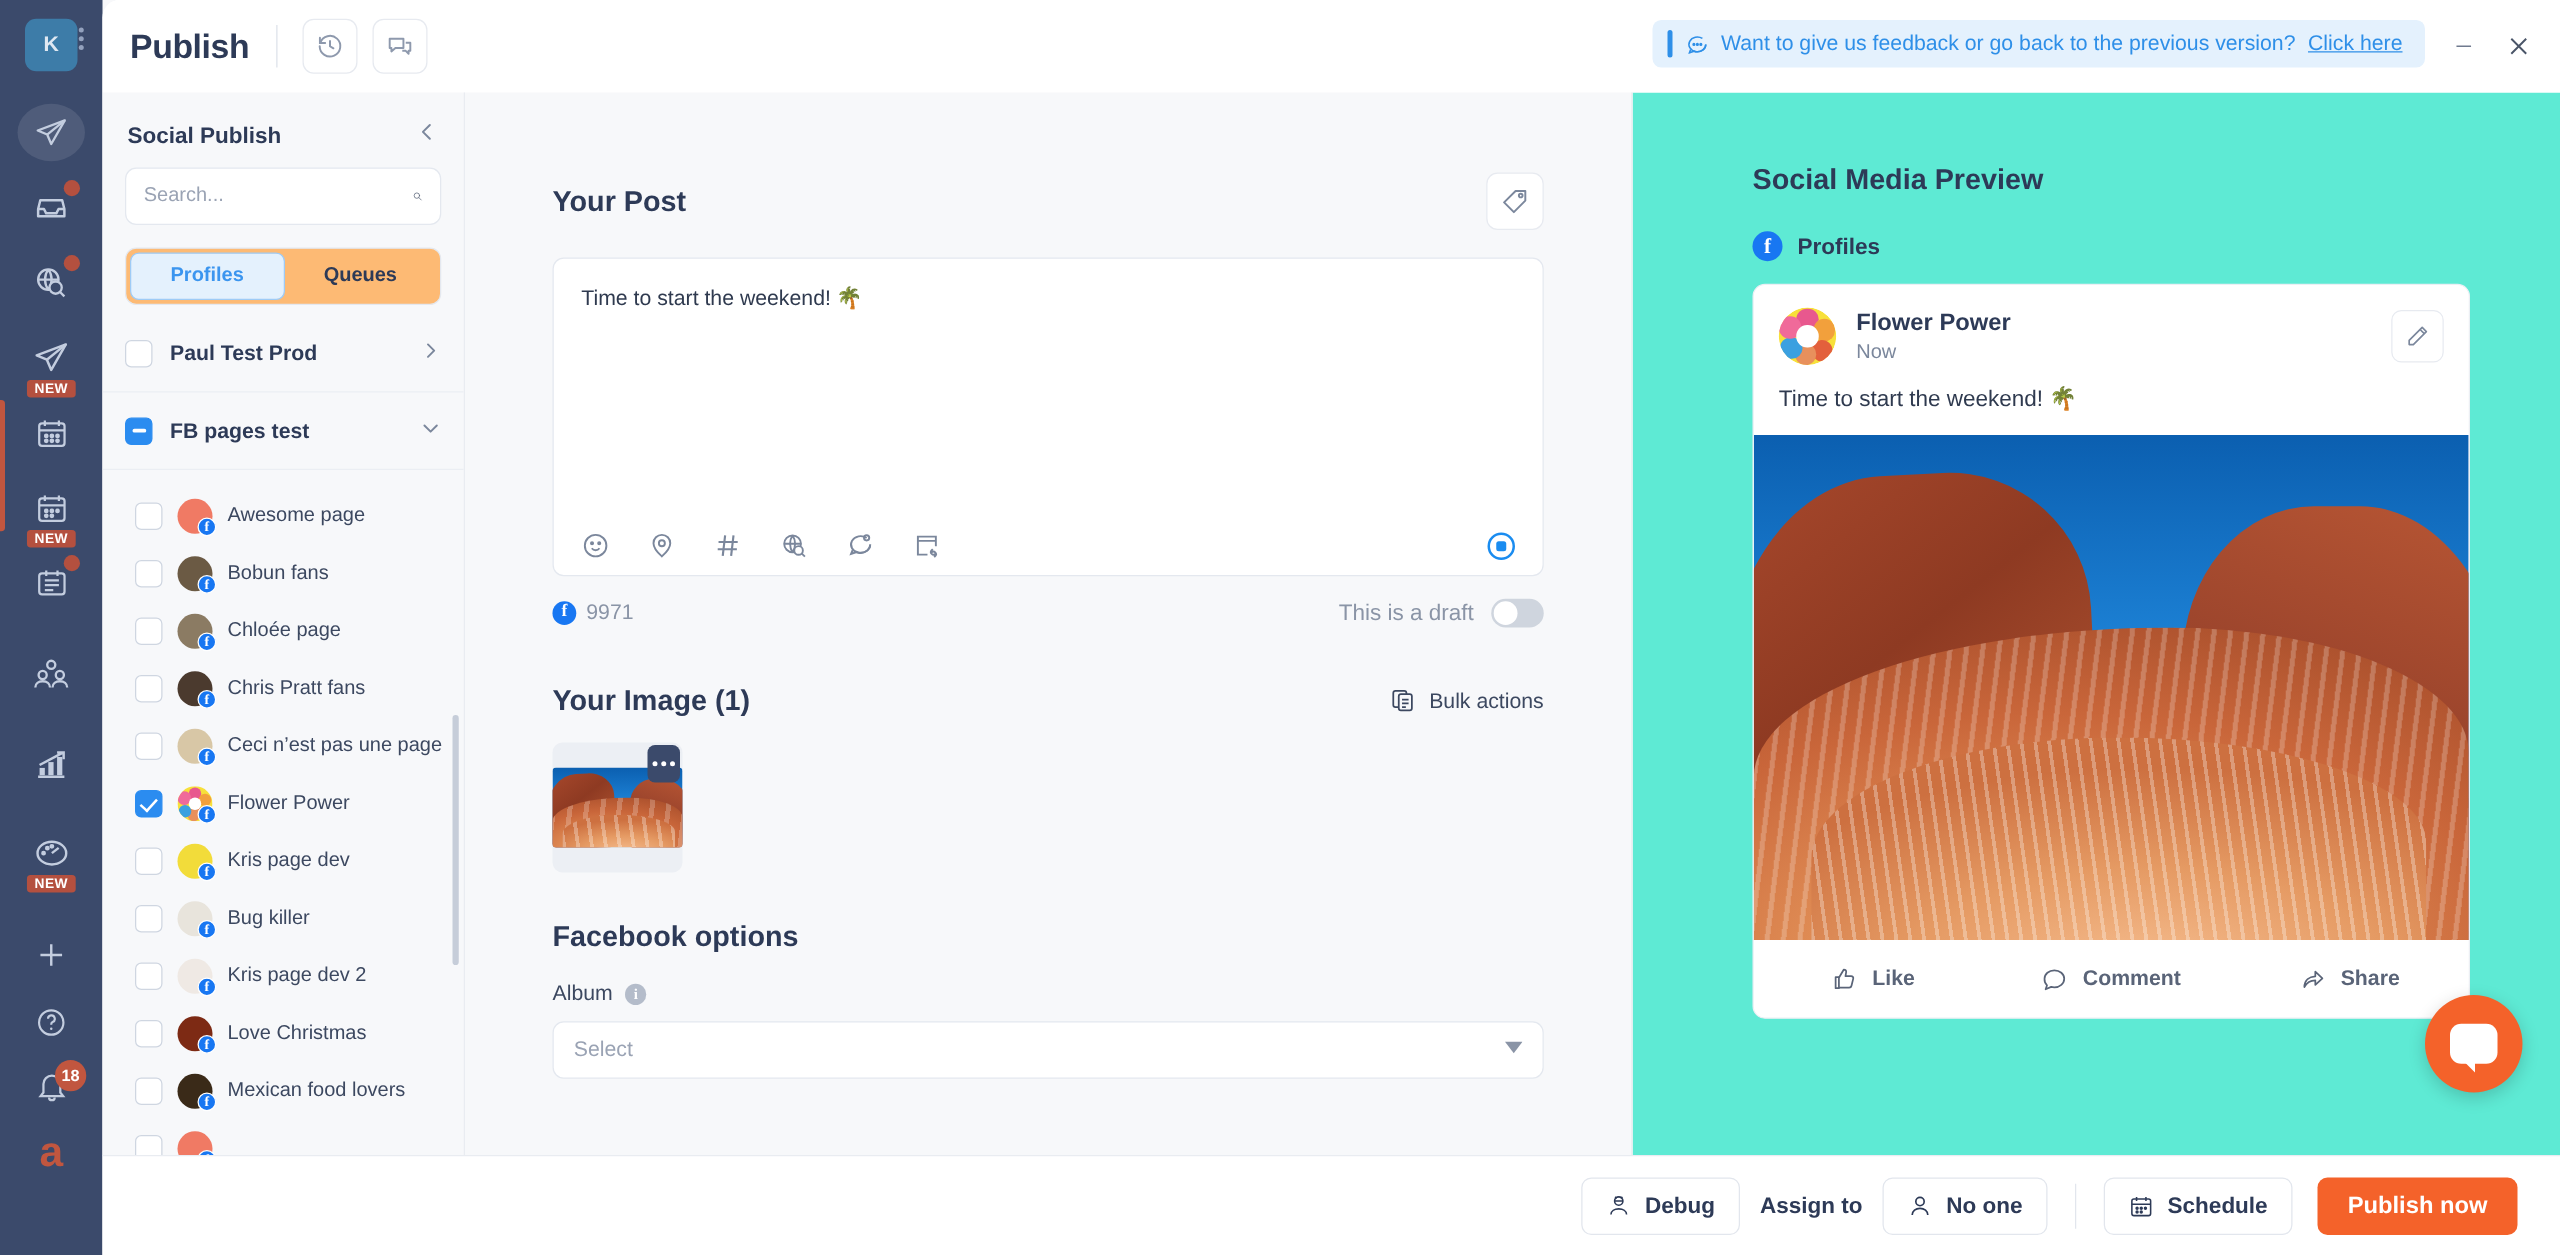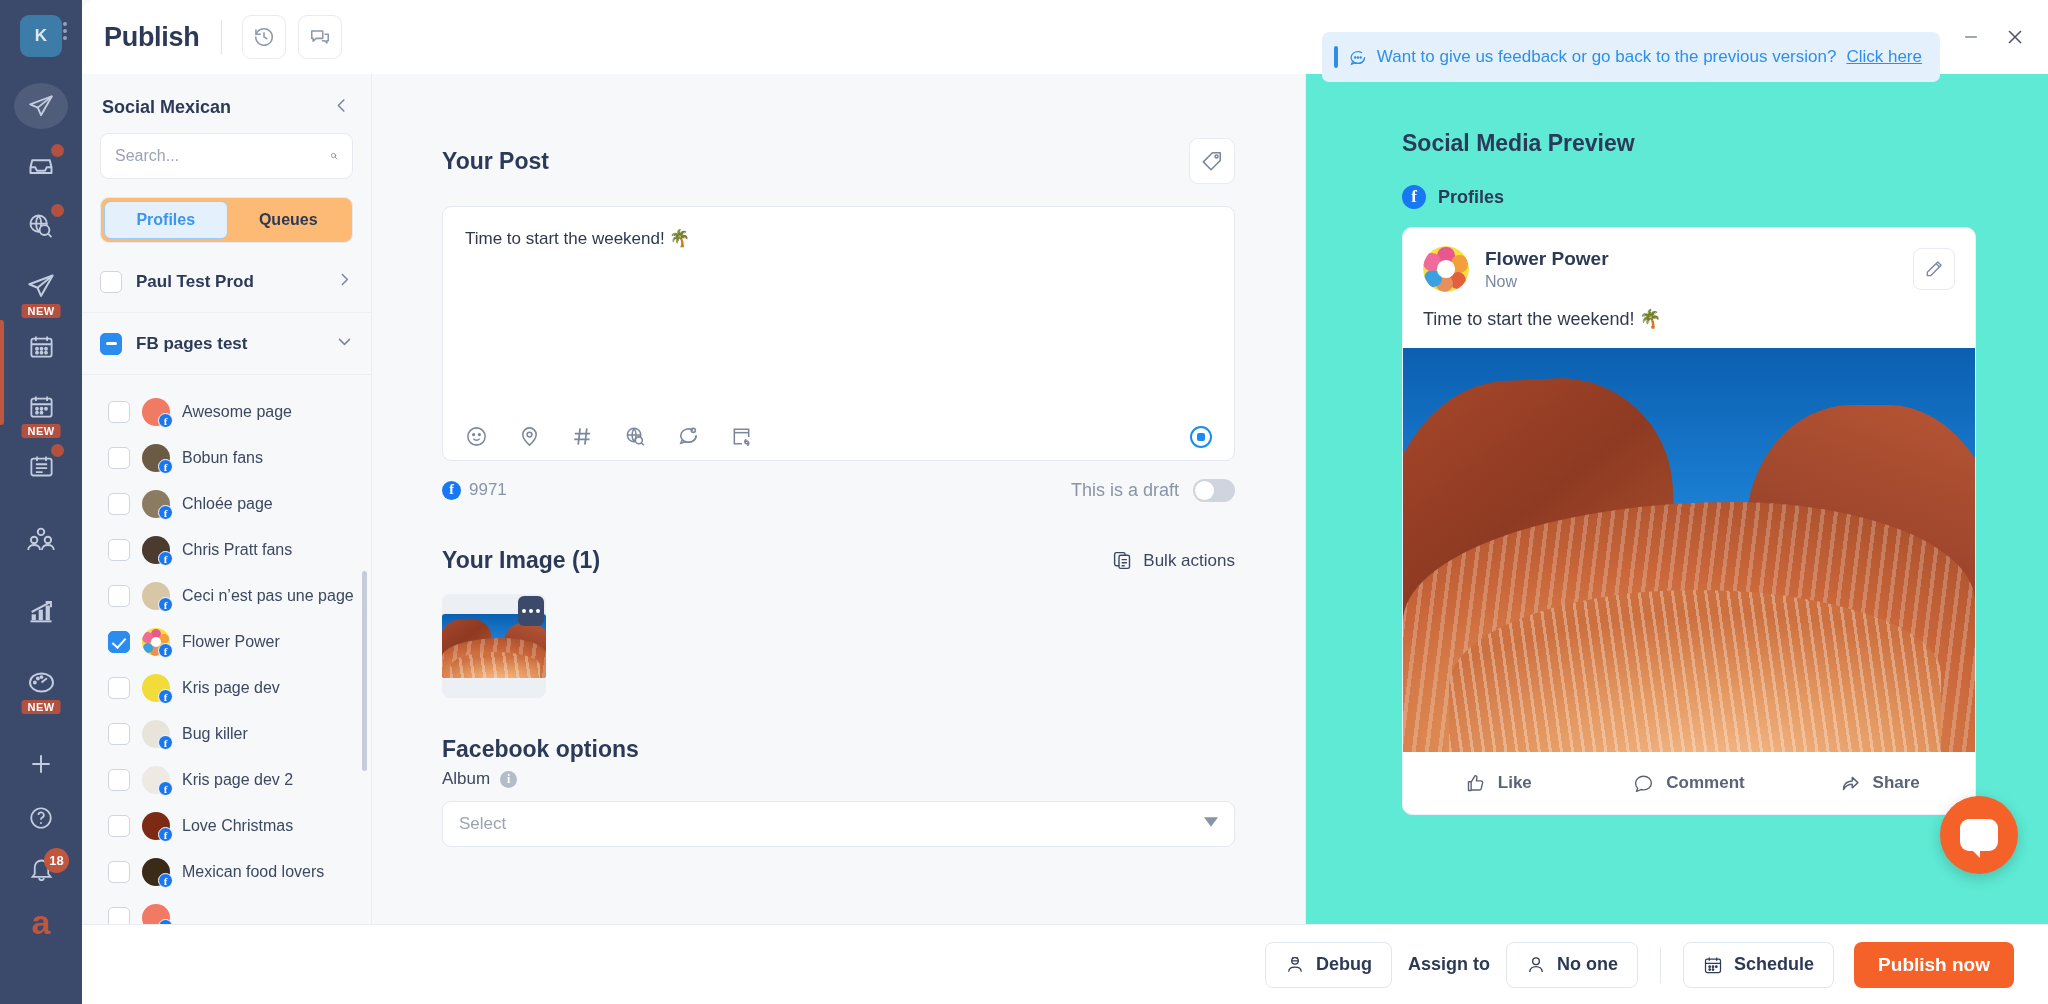--- a/index.html
+++ b/index.html
@@ -81,22 +81,22 @@
   }
   .win-title { font-size: 27px; font-weight: 700; color: #2d3a57; letter-spacing: -0.3px;}
   .hdr-div { width:1px; height: 34px; background:#dde2ea; margin: 0 20px 0 22px; }
   .hdr-btn {
     width: 44px; height: 44px; border: 1px solid #e7eaf0; border-radius: 9px;
     background:#fff; display:flex;align-items:center;justify-content:center;
     margin-right: 12px; color:#8e99ad;
   }
 
   .banner {
-    position: absolute; right: 108px; top: 32px;
-    height: 50px; background: #e4f1fd; border-radius: 7px;
+    position: absolute; right: 108px; top: 16px;
+    height: 38px; background: #e4f1fd; border-radius: 7px;
     display: flex; align-items: center; gap: 10px;
     padding: 0 18px 0 12px;
     font-size: 17px; color: #2e8fe8;
   }
   .banner-bar { width: 4px; height: 22px; background: #2e8fe8; border-radius: 2px; }
   .banner a { color: #2e8fe8; text-decoration: underline; }
   .win-min, .win-close {
     position: absolute; top: 22px; color: #707b8f;
     width: 30px; height: 30px; display:flex;align-items:center;justify-content:center;
   }
@@ -232,21 +232,21 @@
   .thumb {
     width: 104px; height: 64px; border-radius: 3px; overflow:hidden; position:relative;
   }
   .thumb-menu {
     position:absolute; right: 2px; top: 2px;
     width: 26px; height: 30px; border-radius: 6px; background:#3b4a6b;
     display:flex;align-items:center;justify-content:center; gap:3px;
   }
   .thumb-menu i { width:4px;height:4px;border-radius:50%;background:#fff;display:block; }
   .fb-opts { margin-top: 38px; }
-  .fld-label { margin-top: 6px; display:flex;align-items:center;gap:10px;font-size:17px;color:#3c4860; }
+  .fld-label { margin-top: 22px; display:flex;align-items:center;gap:10px;font-size:17px;color:#3c4860; }
   .info-i {
     width:17px;height:17px;border-radius:50%;background:#b4bcca;color:#fff;
     font-size:12px;font-weight:700;display:flex;align-items:center;justify-content:center;
     font-family:"Liberation Serif", serif;
   }
   .select {
     margin-top: 12px; height: 46px; background:#fff; border:1px solid #e4e8ef;
     border-radius:9px; display:flex;align-items:center; padding: 0 16px;
     font-size:17px; color:#9aa3b4;gap:48px;
   }
@@ -542,21 +542,21 @@
         <svg width="22" height="22" viewBox="0 0 24 24" stroke="#4a5568" stroke-width="1.7">
             <path d="M5.5 5.5l13 13M18.5 5.5l-13 13"></path>
           </svg>
       </div>
     </div>
 
     <div class="win-body">
 
       <div class="profiles">
         <div class="pf-head">
-          <div class="pf-title">Social Mexican</div>
+          <div class="pf-title">Social Publish</div>
           <div class="pf-collapse">
             <svg width="19" height="19" viewBox="0 0 24 24" fill="none" stroke="#7b879c" stroke-width="2" stroke-linecap="round" stroke-linejoin="round">
                 <path d="M15 5l-7 7 7 7"></path>
               </svg>
           </div>
         </div>
 
         <div class="pf-search-wrap">
           <div class="pf-search">
             <input placeholder="Search..." style="">

